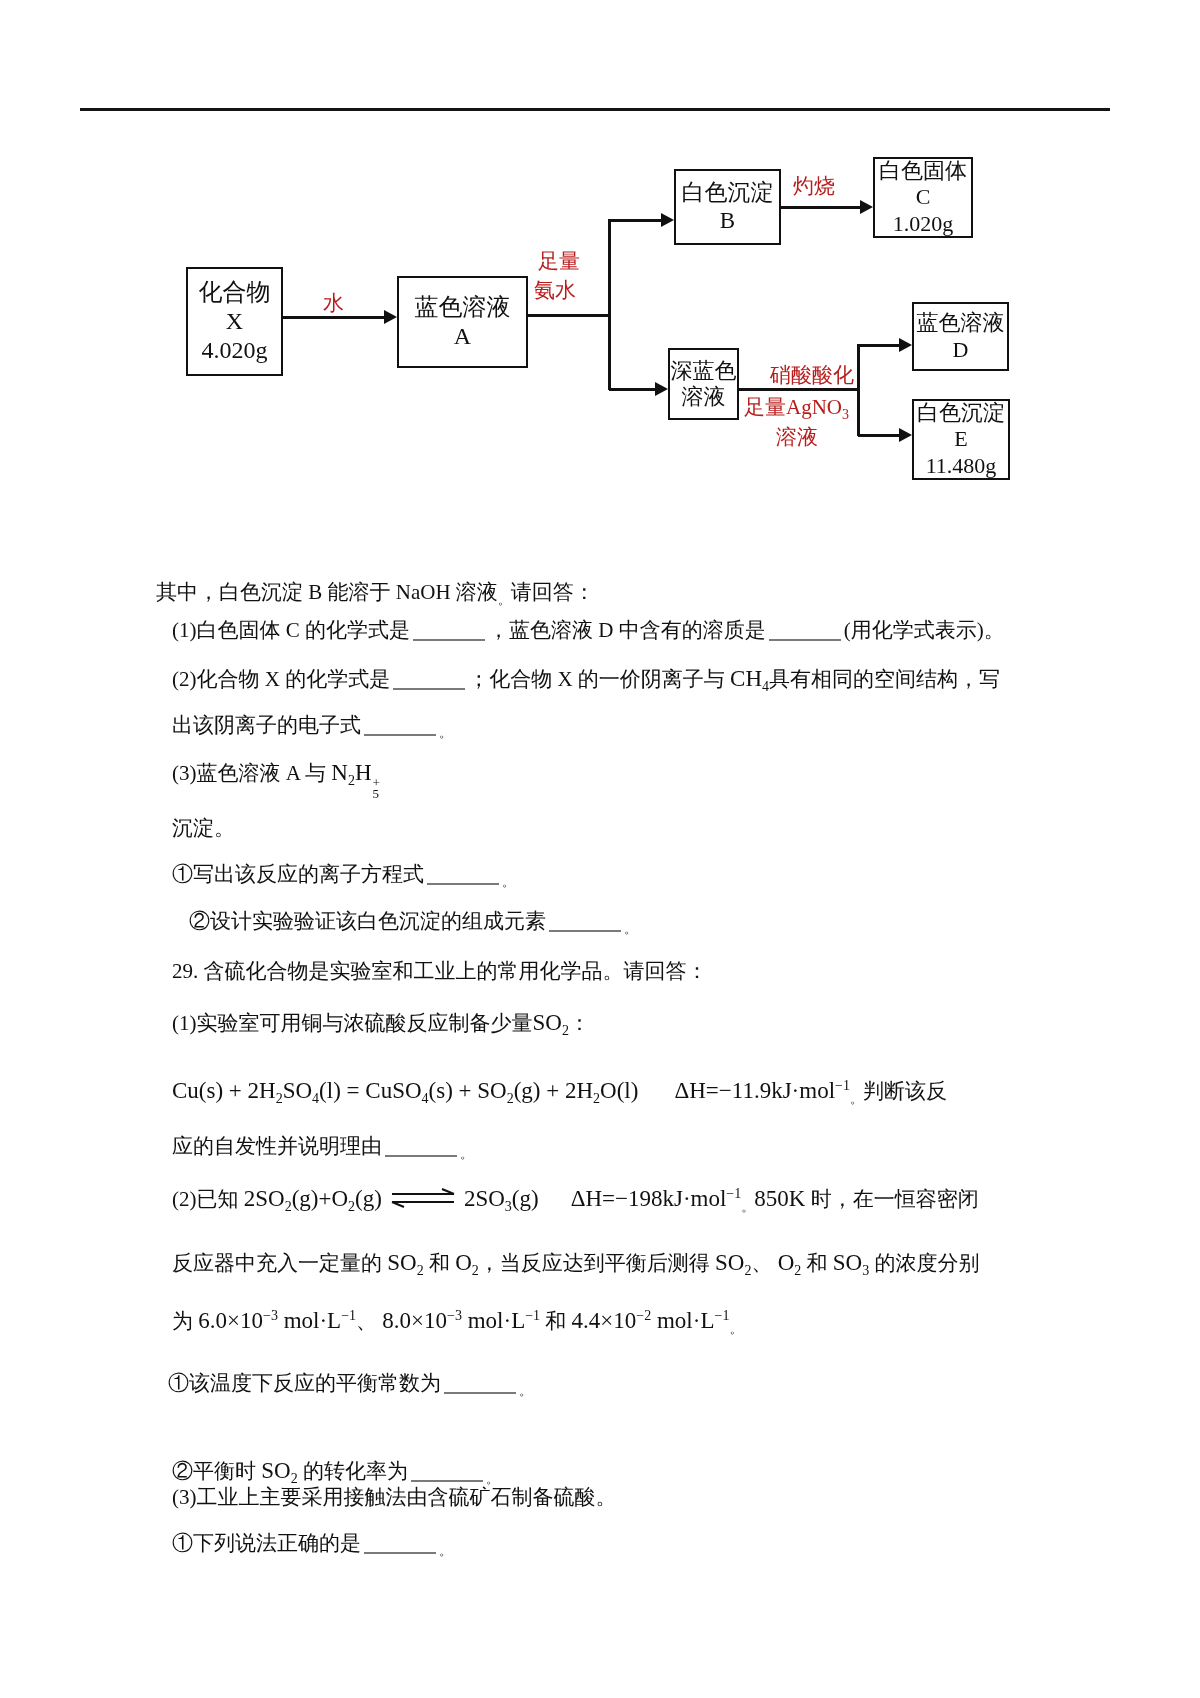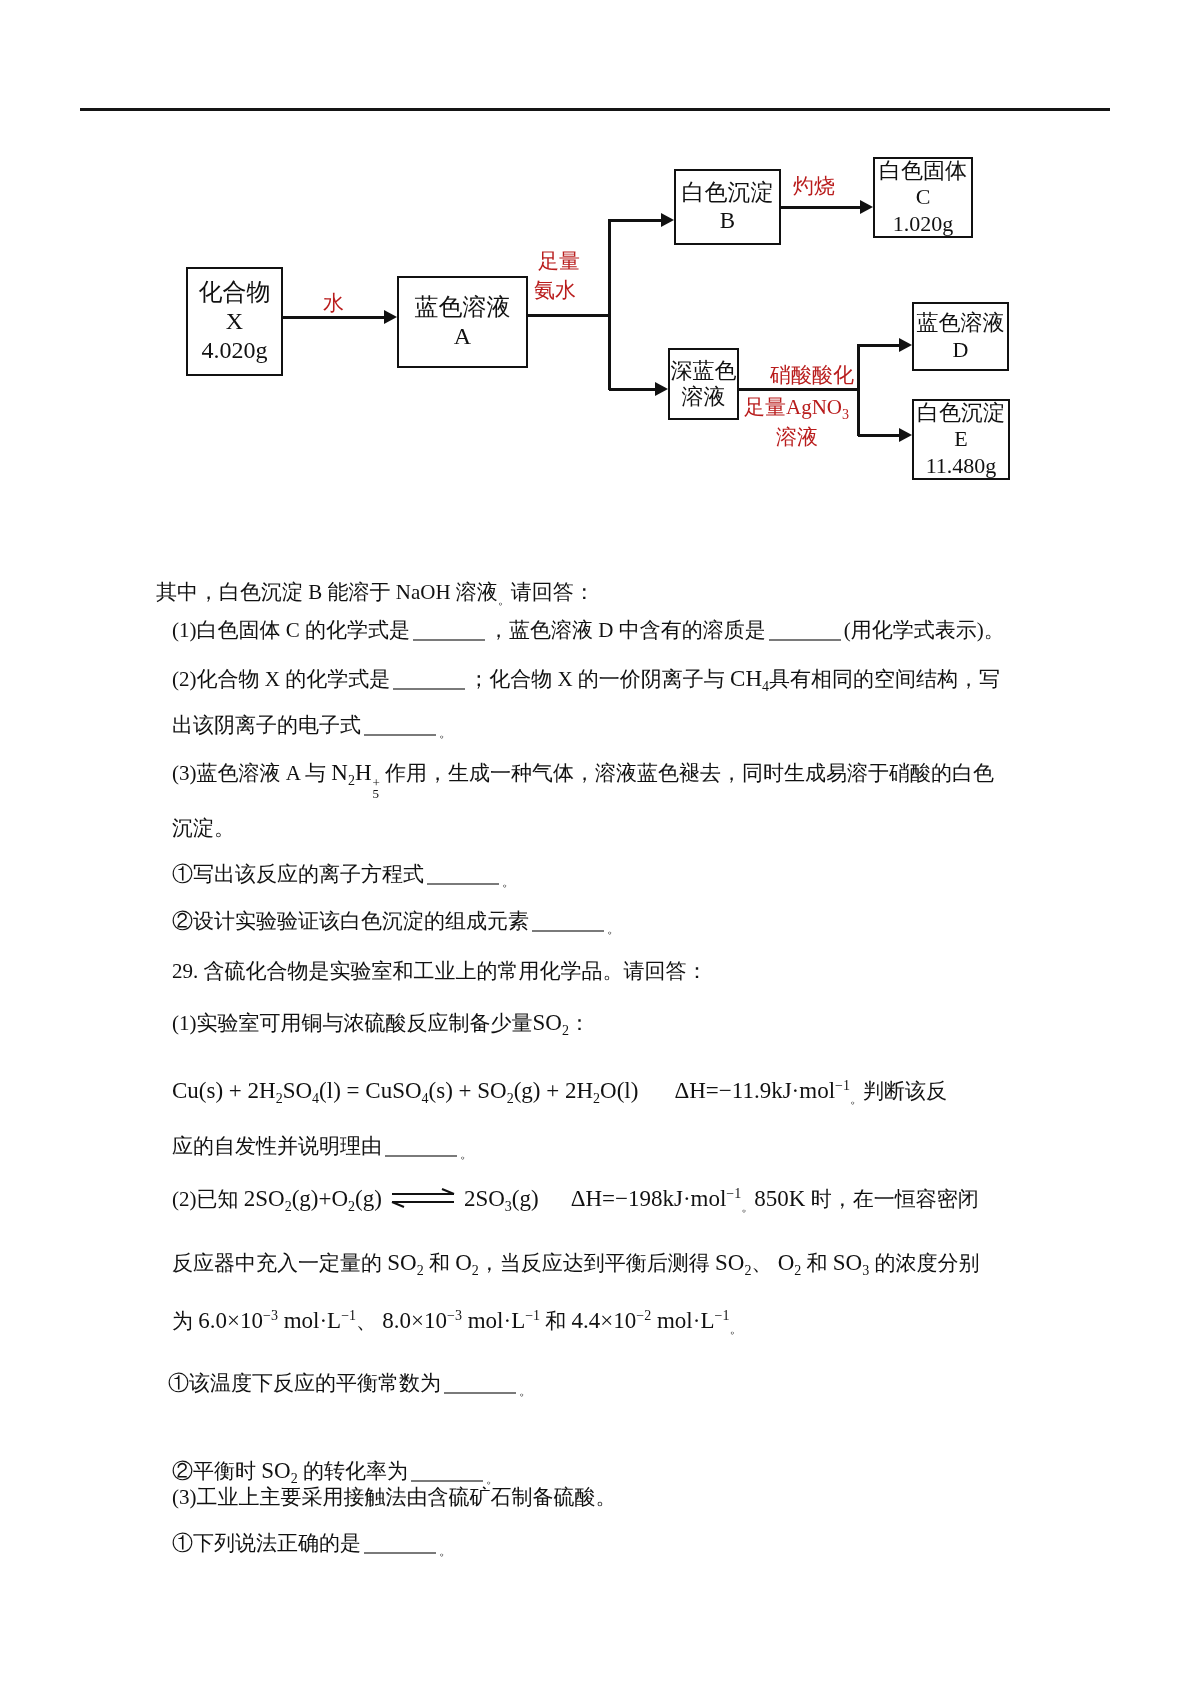--- a/index.html
+++ b/index.html
@@ -98,24 +98,24 @@
       <div class="flabel" style="left: 776px; top: 424px; font-size: 23px;"><span class="cjk">溶液</span></div>
     </div>
   <div id="bodytext">
       <div class="bline" style="left: 156px; top: 559px; margin-top: 20px;"><span class="cjk">其中，白色沉淀 B 能溶于 NaOH 溶液</span><span class="low">。</span><span class="cjk">请回答：</span></div>
       <div class="bline" style="left: 172px; top: 617px;"><span class="cjk">(1)白色固体 C 的化学式是</span><span class="blank" style="width: 72px;"></span><span class="cjk">，蓝色溶液 D 中含有的溶质是</span><span class="blank" style="width: 72px;"></span><span class="cjk">(用化学式表示)。</span></div>
       <div class="bline" style="left: 172px; top: 664px;"><span class="cjk">(2)化合物 X 的化学式是</span><span class="blank" style="width: 72px;"></span><span class="cjk">；化合物 X 的一价阴离子与 </span><span class="frm">CH</span><span class="sub">4</span><span class="cjk">具有相同的空间结构，写</span></div>
       <div class="bline" style="left: 172px; top: 712px;"><span class="cjk">出该阴离子的电子式</span><span class="blank" style="width: 72px;"></span><span class="low">。</span></div>
       <div class="bline" style="left: 172px; top: 758px;"><span class="cjk">(3)蓝色溶液 A 与 </span><span class="frm">N</span><span class="sub">2</span><span class="frm">H</span><span class="stack">
           <span>+</span>
           <span>5</span>
-        </span><span class="cjk"> 作用，生成一种气体，溶液蓝色褪去，同时生成易溶于硝酸的白色</span></div>
+        </span></div>
       <div class="bline" style="left: 172px; top: 815px;"><span class="cjk">沉淀。</span></div>
       <div class="bline" style="left: 172px; top: 861px;"><span class="cjk">①写出该反应的离子方程式</span><span class="blank" style="width: 72px;"></span><span class="low">。</span></div>
-      <div class="bline" style="left: 172px; top: 908px;"><span class="cjk">②设计实验验证该白色沉淀的组成元素</span><span class="blank" style="width: 72px;"></span><span class="low">。</span></div>
+      <div class="bline" style="left: 189px; top: 908px;"><span class="cjk">②设计实验验证该白色沉淀的组成元素</span><span class="blank" style="width: 72px;"></span><span class="low">。</span></div>
       <div class="bline" style="left: 172px; top: 958px;"><span class="cjk">29. 含硫化合物是实验室和工业上的常用化学品。请回答：</span></div>
       <div class="bline" style="left: 172px; top: 1008px;"><span class="cjk">(1)实验室可用铜与浓硫酸反应制备少量</span><span class="frm">SO</span><span class="sub">2</span><span class="cjk">：</span></div>
       <div class="bline" style="left: 172px; top: 1076px;"><span class="frm">Cu(s) + 2H</span><span class="sub">2</span><span class="frm">SO</span><span class="sub">4</span><span class="frm">(l) = CuSO</span><span class="sub">4</span><span class="frm">(s) + SO</span><span class="sub">2</span><span class="frm">(g) + 2H</span><span class="sub">2</span><span class="frm">O(l)</span><span class="gap" style="width: 36px;"></span><span class="frm">ΔH=−11.9kJ·mol</span><span class="sup">−1</span><span class="low">。</span><span class="cjk">判断该反</span></div>
       <div class="bline" style="left: 172px; top: 1133px;"><span class="cjk">应的自发性并说明理由</span><span class="blank" style="width: 72px;"></span><span class="low">。</span></div>
       <div class="bline" style="left: 172px; top: 1184px;"><span class="cjk">(2)已知 </span><span class="frm">2SO</span><span class="sub">2</span><span class="frm">(g)+O</span><span class="sub">2</span><span class="frm">(g)</span><span class="eqwrap"><svg width="70" height="20" viewBox="0 0 70 20">
             <path d="M4 6 H66 M66 6 L54 1" fill="none" stroke="#111" stroke-width="2"></path>
             <path d="M4 14 H66 M4 14 L16 19" fill="none" stroke="#111" stroke-width="2"></path>
           </svg></span><span class="frm">2SO</span><span class="sub">3</span><span class="frm">(g)</span><span class="gap" style="width: 32px;"></span><span class="frm">ΔH=−198kJ·mol</span><span class="sup">−1</span><span class="low">。</span><span class="frm">850K</span><span class="cjk"> 时，在一恒容密闭</span></div>
       <div class="bline" style="left: 172px; top: 1248px;"><span class="cjk">反应器中充入一定量的 </span><span class="frm">SO</span><span class="sub">2</span><span class="cjk"> 和 </span><span class="frm">O</span><span class="sub">2</span><span class="cjk">，当反应达到平衡后测得 </span><span class="frm">SO</span><span class="sub">2</span><span class="cjk">、 </span><span class="frm">O</span><span class="sub">2</span><span class="cjk"> 和 </span><span class="frm">SO</span><span class="sub">3</span><span class="cjk"> 的浓度分别</span></div>
       <div class="bline" style="left: 172px; top: 1306px;"><span class="cjk">为 </span><span class="frm">6.0×10</span><span class="sup">−3</span><span class="frm"> mol·L</span><span class="sup">−1</span><span class="cjk">、 </span><span class="frm">8.0×10</span><span class="sup">−3</span><span class="frm"> mol·L</span><span class="sup">−1</span><span class="cjk"> 和 </span><span class="frm">4.4×10</span><span class="sup">−2</span><span class="frm"> mol·L</span><span class="sup">−1</span><span class="low">。</span></div>

